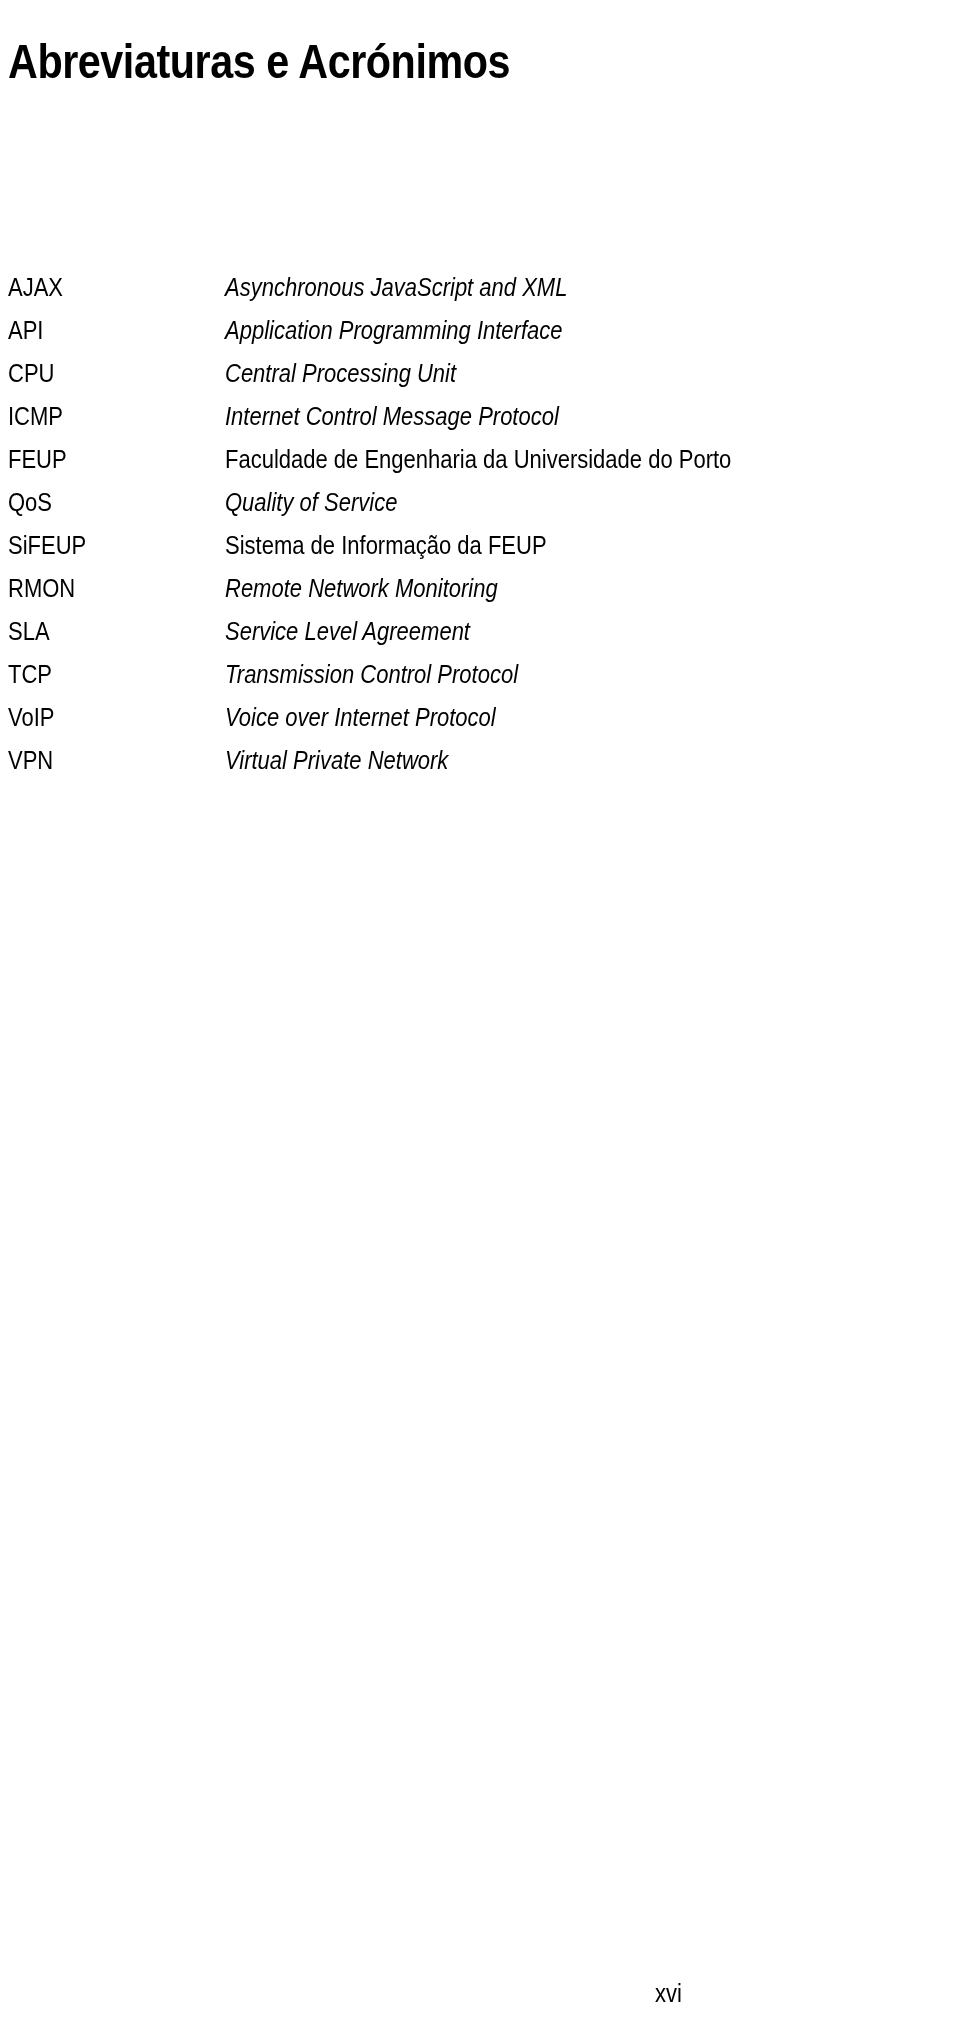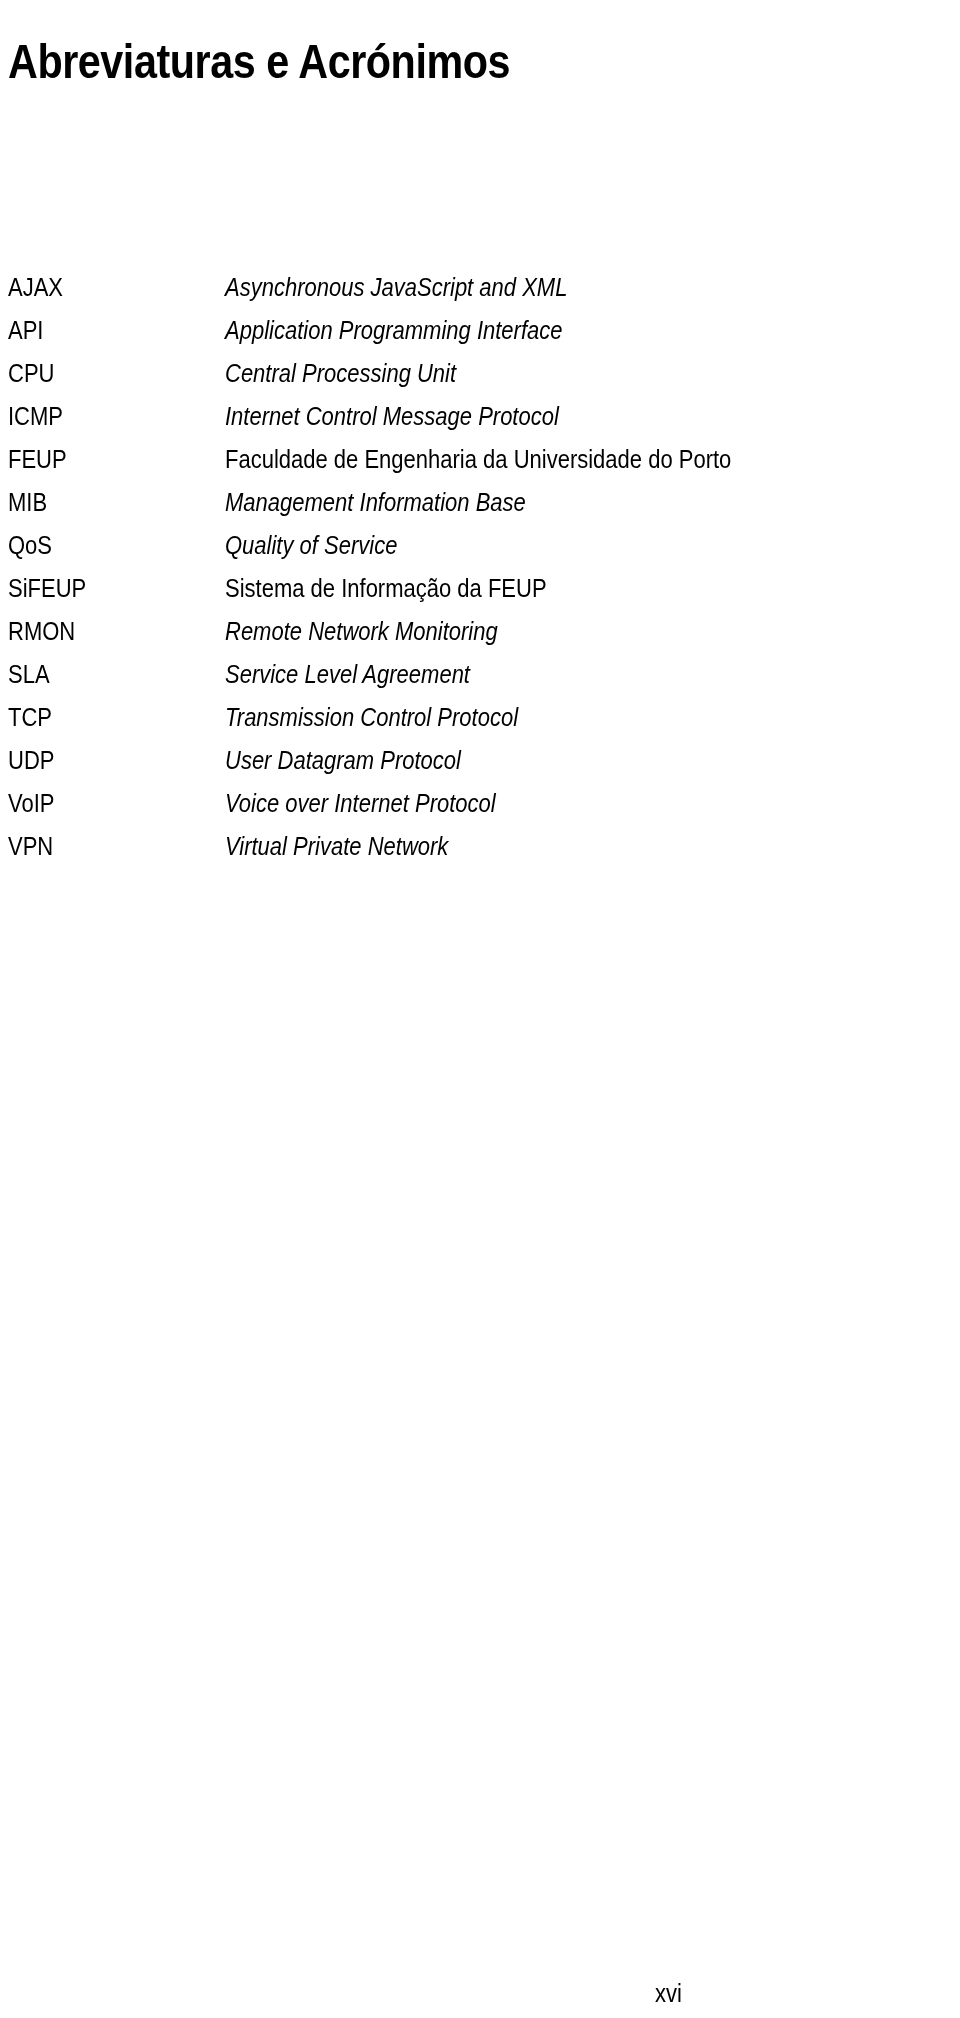--- a/index.html
+++ b/index.html
@@ -119,48 +119,40 @@
       </div>
       <div class="abbr-row">
         <span class="abbr-term">ICMP</span>
         <span class="abbr-def">Internet Control Message Protocol</span>
       </div>
       <div class="abbr-row">
         <span class="abbr-term">FEUP</span>
         <span class="abbr-def upright">Faculdade de Engenharia da Universidade do Porto</span>
       </div>
       <div class="abbr-row">
-        <span class="abbr-term">MIB</span>
-        <span class="abbr-def">Management Information Base</span>
-      </div>
-      <div class="abbr-row">
         <span class="abbr-term">QoS</span>
         <span class="abbr-def">Quality of Service</span>
       </div>
       <div class="abbr-row">
         <span class="abbr-term">SiFEUP</span>
         <span class="abbr-def upright">Sistema de Informação da FEUP</span>
       </div>
       <div class="abbr-row">
         <span class="abbr-term">RMON</span>
         <span class="abbr-def">Remote Network Monitoring</span>
       </div>
       <div class="abbr-row">
         <span class="abbr-term">SLA</span>
         <span class="abbr-def">Service Level Agreement</span>
       </div>
       <div class="abbr-row">
         <span class="abbr-term">TCP</span>
         <span class="abbr-def">Transmission Control Protocol</span>
       </div>
       <div class="abbr-row">
-        <span class="abbr-term">UDP</span>
-        <span class="abbr-def">User Datagram Protocol</span>
-      </div>
-      <div class="abbr-row">
         <span class="abbr-term">VoIP</span>
         <span class="abbr-def">Voice over Internet Protocol</span>
       </div>
       <div class="abbr-row">
         <span class="abbr-term">VPN</span>
         <span class="abbr-def">Virtual Private Network</span>
       </div>
     </div>
 
   <div class="page-folio">xvi</div>

